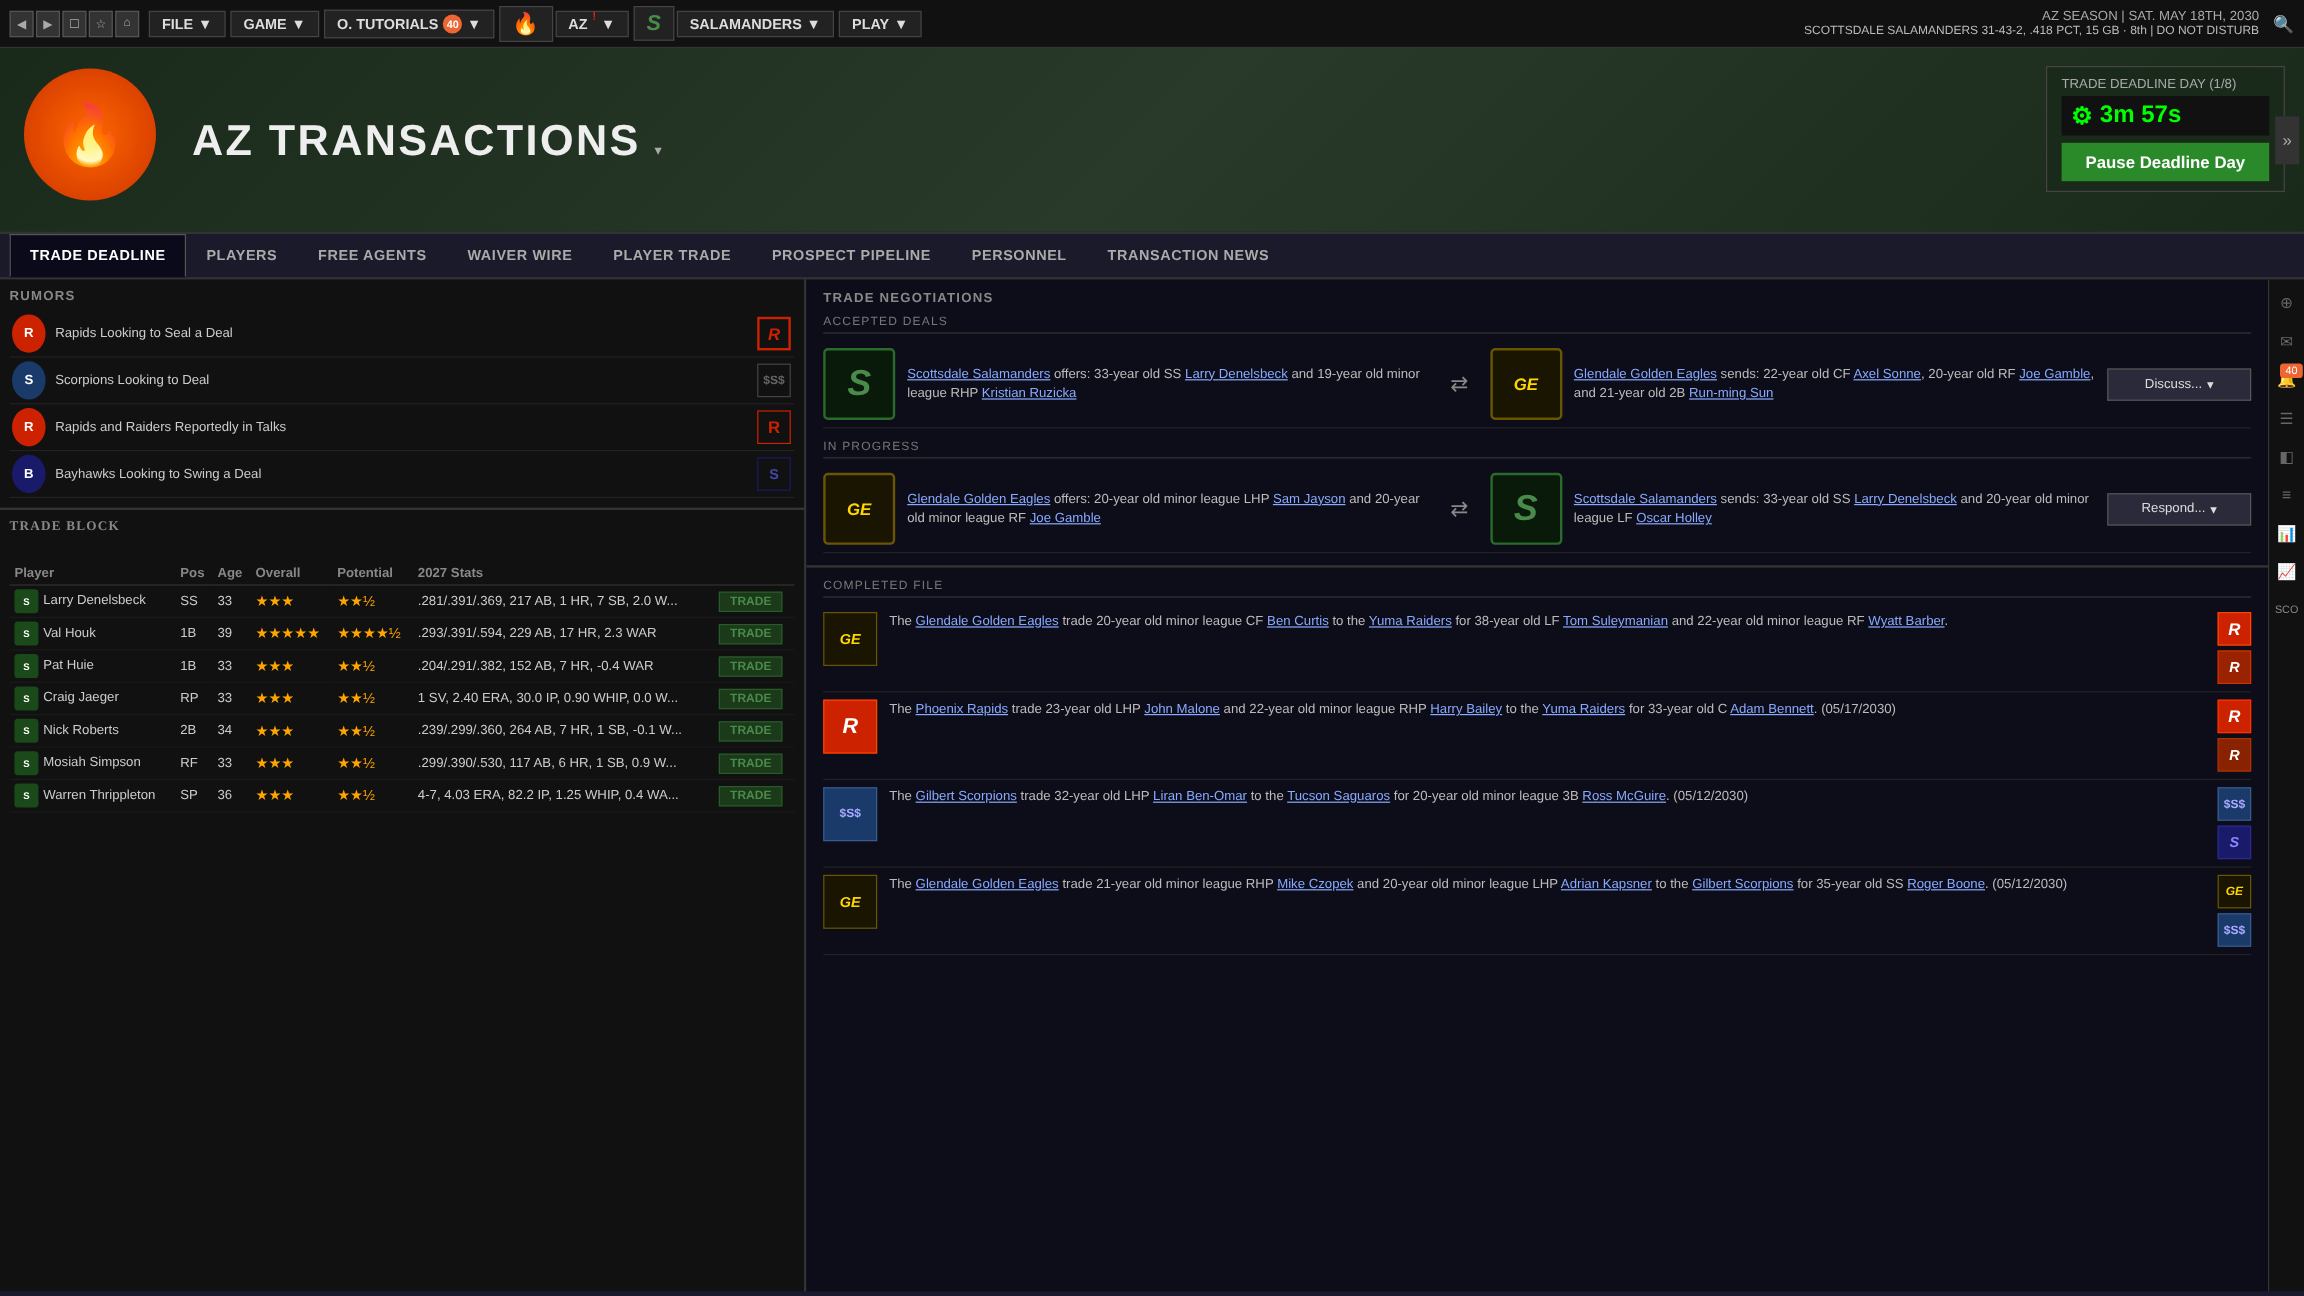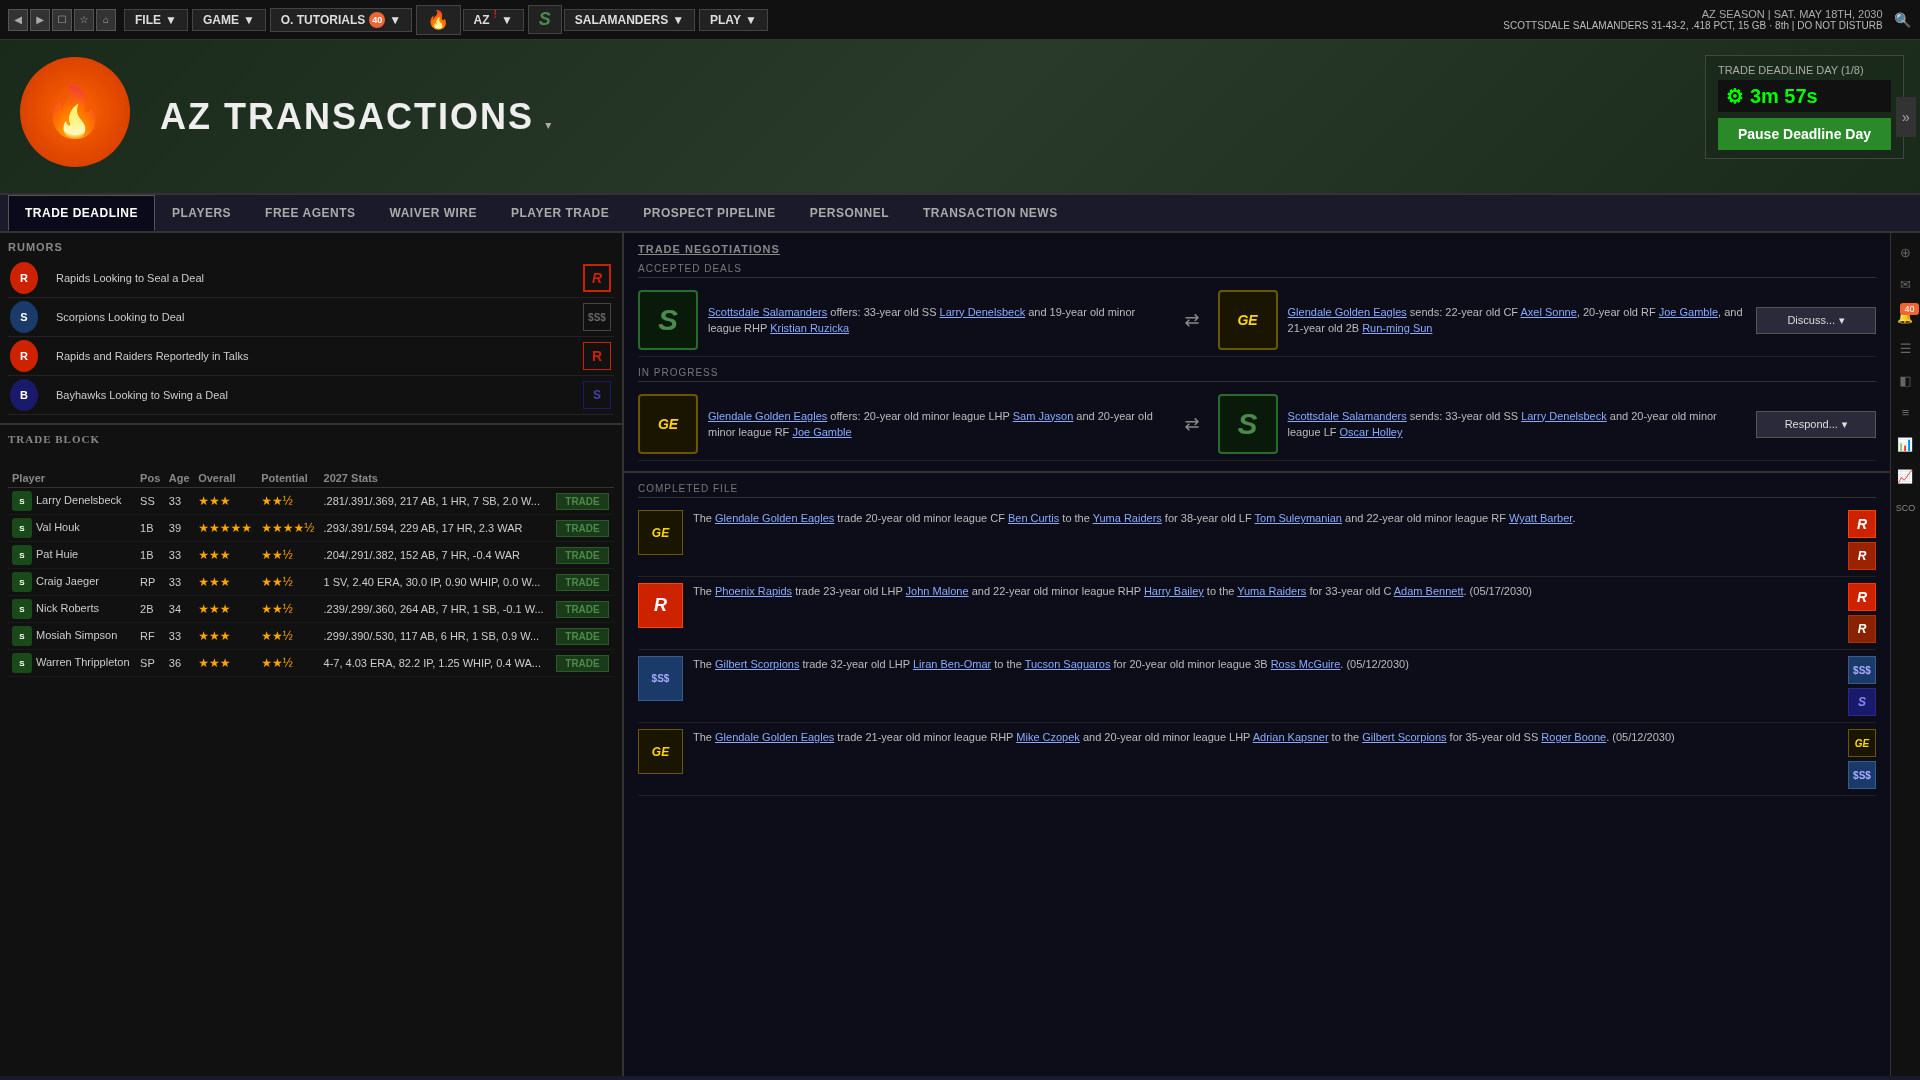--- a/index.html
+++ b/index.html
@@ -29,47 +29,47 @@
 
     
     .tab-bar { background: #1a1a2a; display: flex; align-items: center; border-bottom: 2px solid #333; padding: 0 8px; }
     .tab { padding: 10px 16px; cursor: pointer; color: #aaa; font-size: 12px; font-weight: bold; letter-spacing: 0.5px; border: 1px solid transparent; }
     .tab.active { background: #0a0a1a; color: #fff; border: 1px solid #555; border-bottom: 1px solid #0a0a1a; }
 
     
     .main-content { display: flex; height: calc(1080px - 40px - 155px - 42px); }
 
     
-    .left-panel { width: 624px; border-right: 2px solid #333; display: flex; flex-direction: column; }
+    .left-panel { width: 672px; border-right: 2px solid #333; display: flex; flex-direction: column; }
 
     
     .rumors-section { background: #111; padding: 8px; border-bottom: 2px solid #333; flex: 0 0 auto; }
     .section-title { color: #888; font-size: 11px; font-weight: bold; letter-spacing: 1px; margin-bottom: 6px; }
     .rumor-item { display: flex; align-items: center; padding: 4px 2px; border-bottom: 1px solid #222; cursor: pointer; }
     .rumor-logo { width: 28px; height: 28px; margin-right: 8px; display: flex; align-items: center; justify-content: center; }
-    .rumor-text { flex: 1; color: #ccc; font-size: 11px; margin-left: 10px; }
+    .rumor-text { flex: 1; color: #ccc; font-size: 11px; }
     .rumor-icon-right { width: 30px; height: 30px; display: flex; align-items: center; justify-content: center; }
 
     
     .trade-block-section { background: #111; padding: 8px; flex: 1; overflow-y: auto; }
     .trade-block-title { color: #888; font-size: 11px; font-weight: bold; letter-spacing: 1px; margin-bottom: 24px; font-family: Liberation Serif, serif; }
     .tb-table { width: 100%; border-collapse: collapse; }
     .tb-table th { color: #888; font-size: 11px; padding: 3px 4px; text-align: left; border-bottom: 1px solid #333; }
     .tb-table td { padding: 3px 4px; font-size: 11px; color: #ccc; border-bottom: 1px solid #1a1a1a; }
     .player-logo { width: 20px; height: 20px; background: #c44; border-radius: 3px; display: inline-flex; align-items: center; justify-content: center; color: white; font-size: 8px; font-weight: bold; margin-right: 4px; }
     .stars { color: #ffa500; font-size: 12px; }
     .half-star { color: #ffa500; font-size: 12px; }
     .trade-btn { background: #1a3a1a; border: 1px solid #2a5a2a; color: #4a8a4a; padding: 2px 8px; font-size: 10px; font-weight: bold; cursor: pointer; }
 
     
     .right-panel { flex: 1; display: flex; flex-direction: column; background: #0d0d1a; }
 
     
     .trade-neg-section { padding: 10px 14px; border-bottom: 2px solid #333; }
-    .trade-neg-title { color: #888; font-size: 11px; font-weight: bold; letter-spacing: 1px; margin-bottom: 8px; text-decoration: underline; }
+    .trade-neg-title { color: #888; font-size: 11px; font-weight: bold; letter-spacing: 1px; margin-bottom: 8px; }
     .deals-section-title { color: #777; font-size: 10px; font-weight: normal; letter-spacing: 1px; margin-bottom: 6px; padding-bottom: 3px; border-bottom: 1px solid #333; }
     .deal-row { display: flex; align-items: center; gap: 10px; padding: 6px 0; border-bottom: 1px solid #222; }
     .deal-text { flex: 1; font-size: 11px; color: #bbb; line-height: 1.5; }
     .deal-text a { color: #88aaff; text-decoration: underline; cursor: pointer; }
     .deal-action-btn { background: #2a2a3a; border: 1px solid #555; color: #ddd; padding: 6px 12px; cursor: pointer; display: flex; align-items: center; gap: 4px; font-size: 11px; min-width: 120px; justify-content: center; }
 
     
     .completed-deals-section { padding: 10px 14px; flex: 1; overflow-y: auto; }
     .completed-deal-item { display: flex; align-items: flex-start; gap: 10px; padding: 6px 0; border-bottom: 1px solid #222; }
     .completed-logo { width: 45px; height: 45px; border: 1px solid #444; display: flex; align-items: center; justify-content: center; background: #111; }

